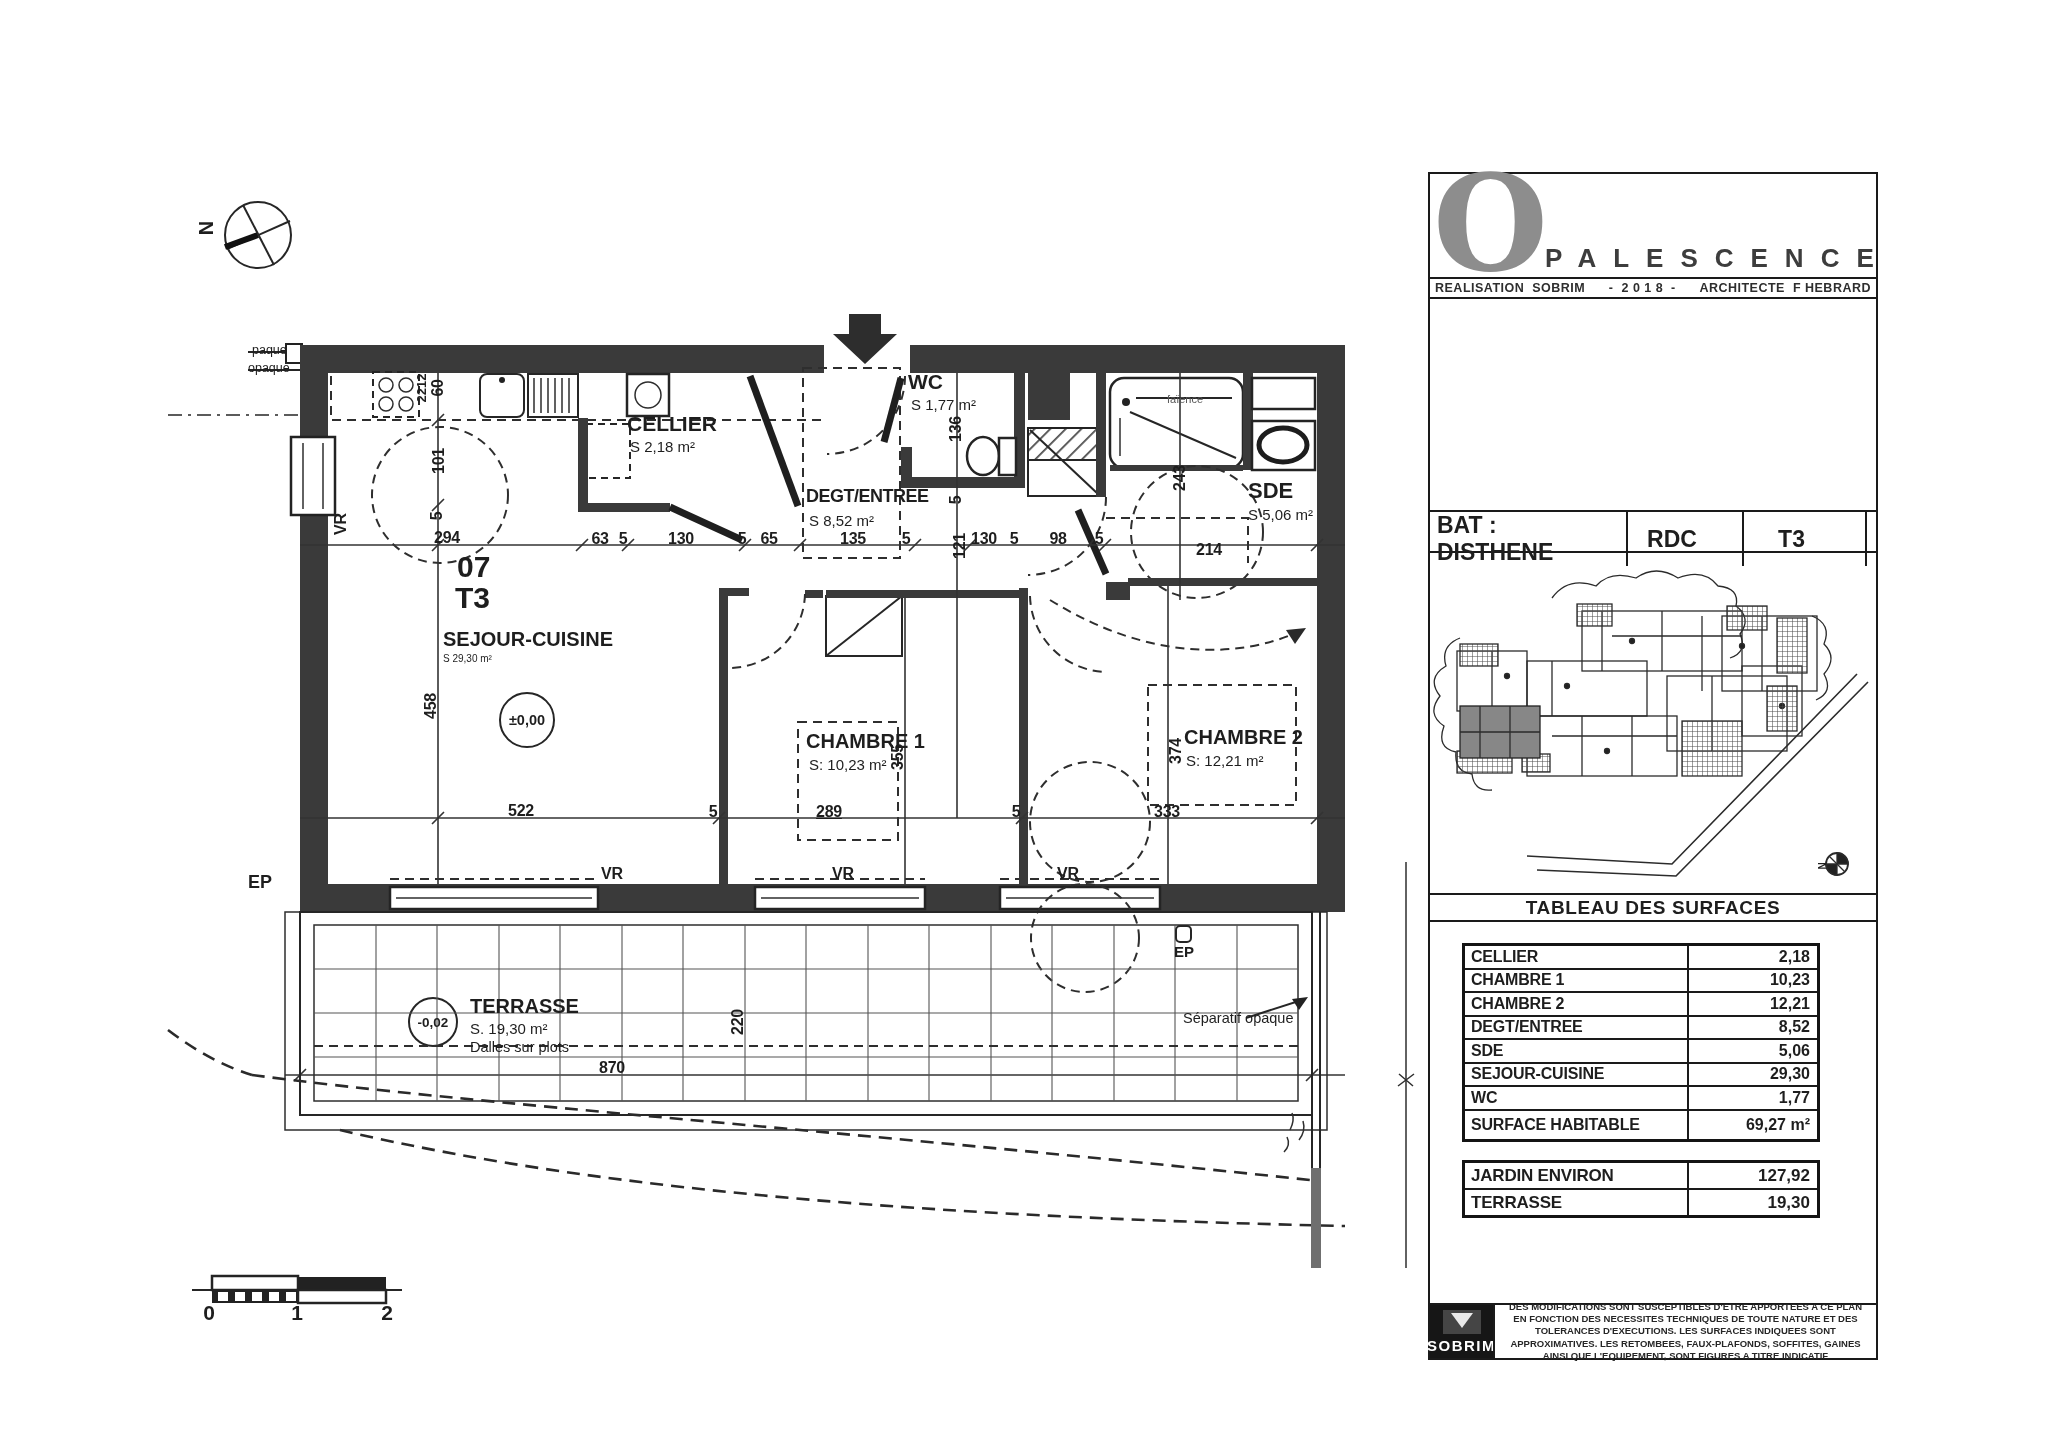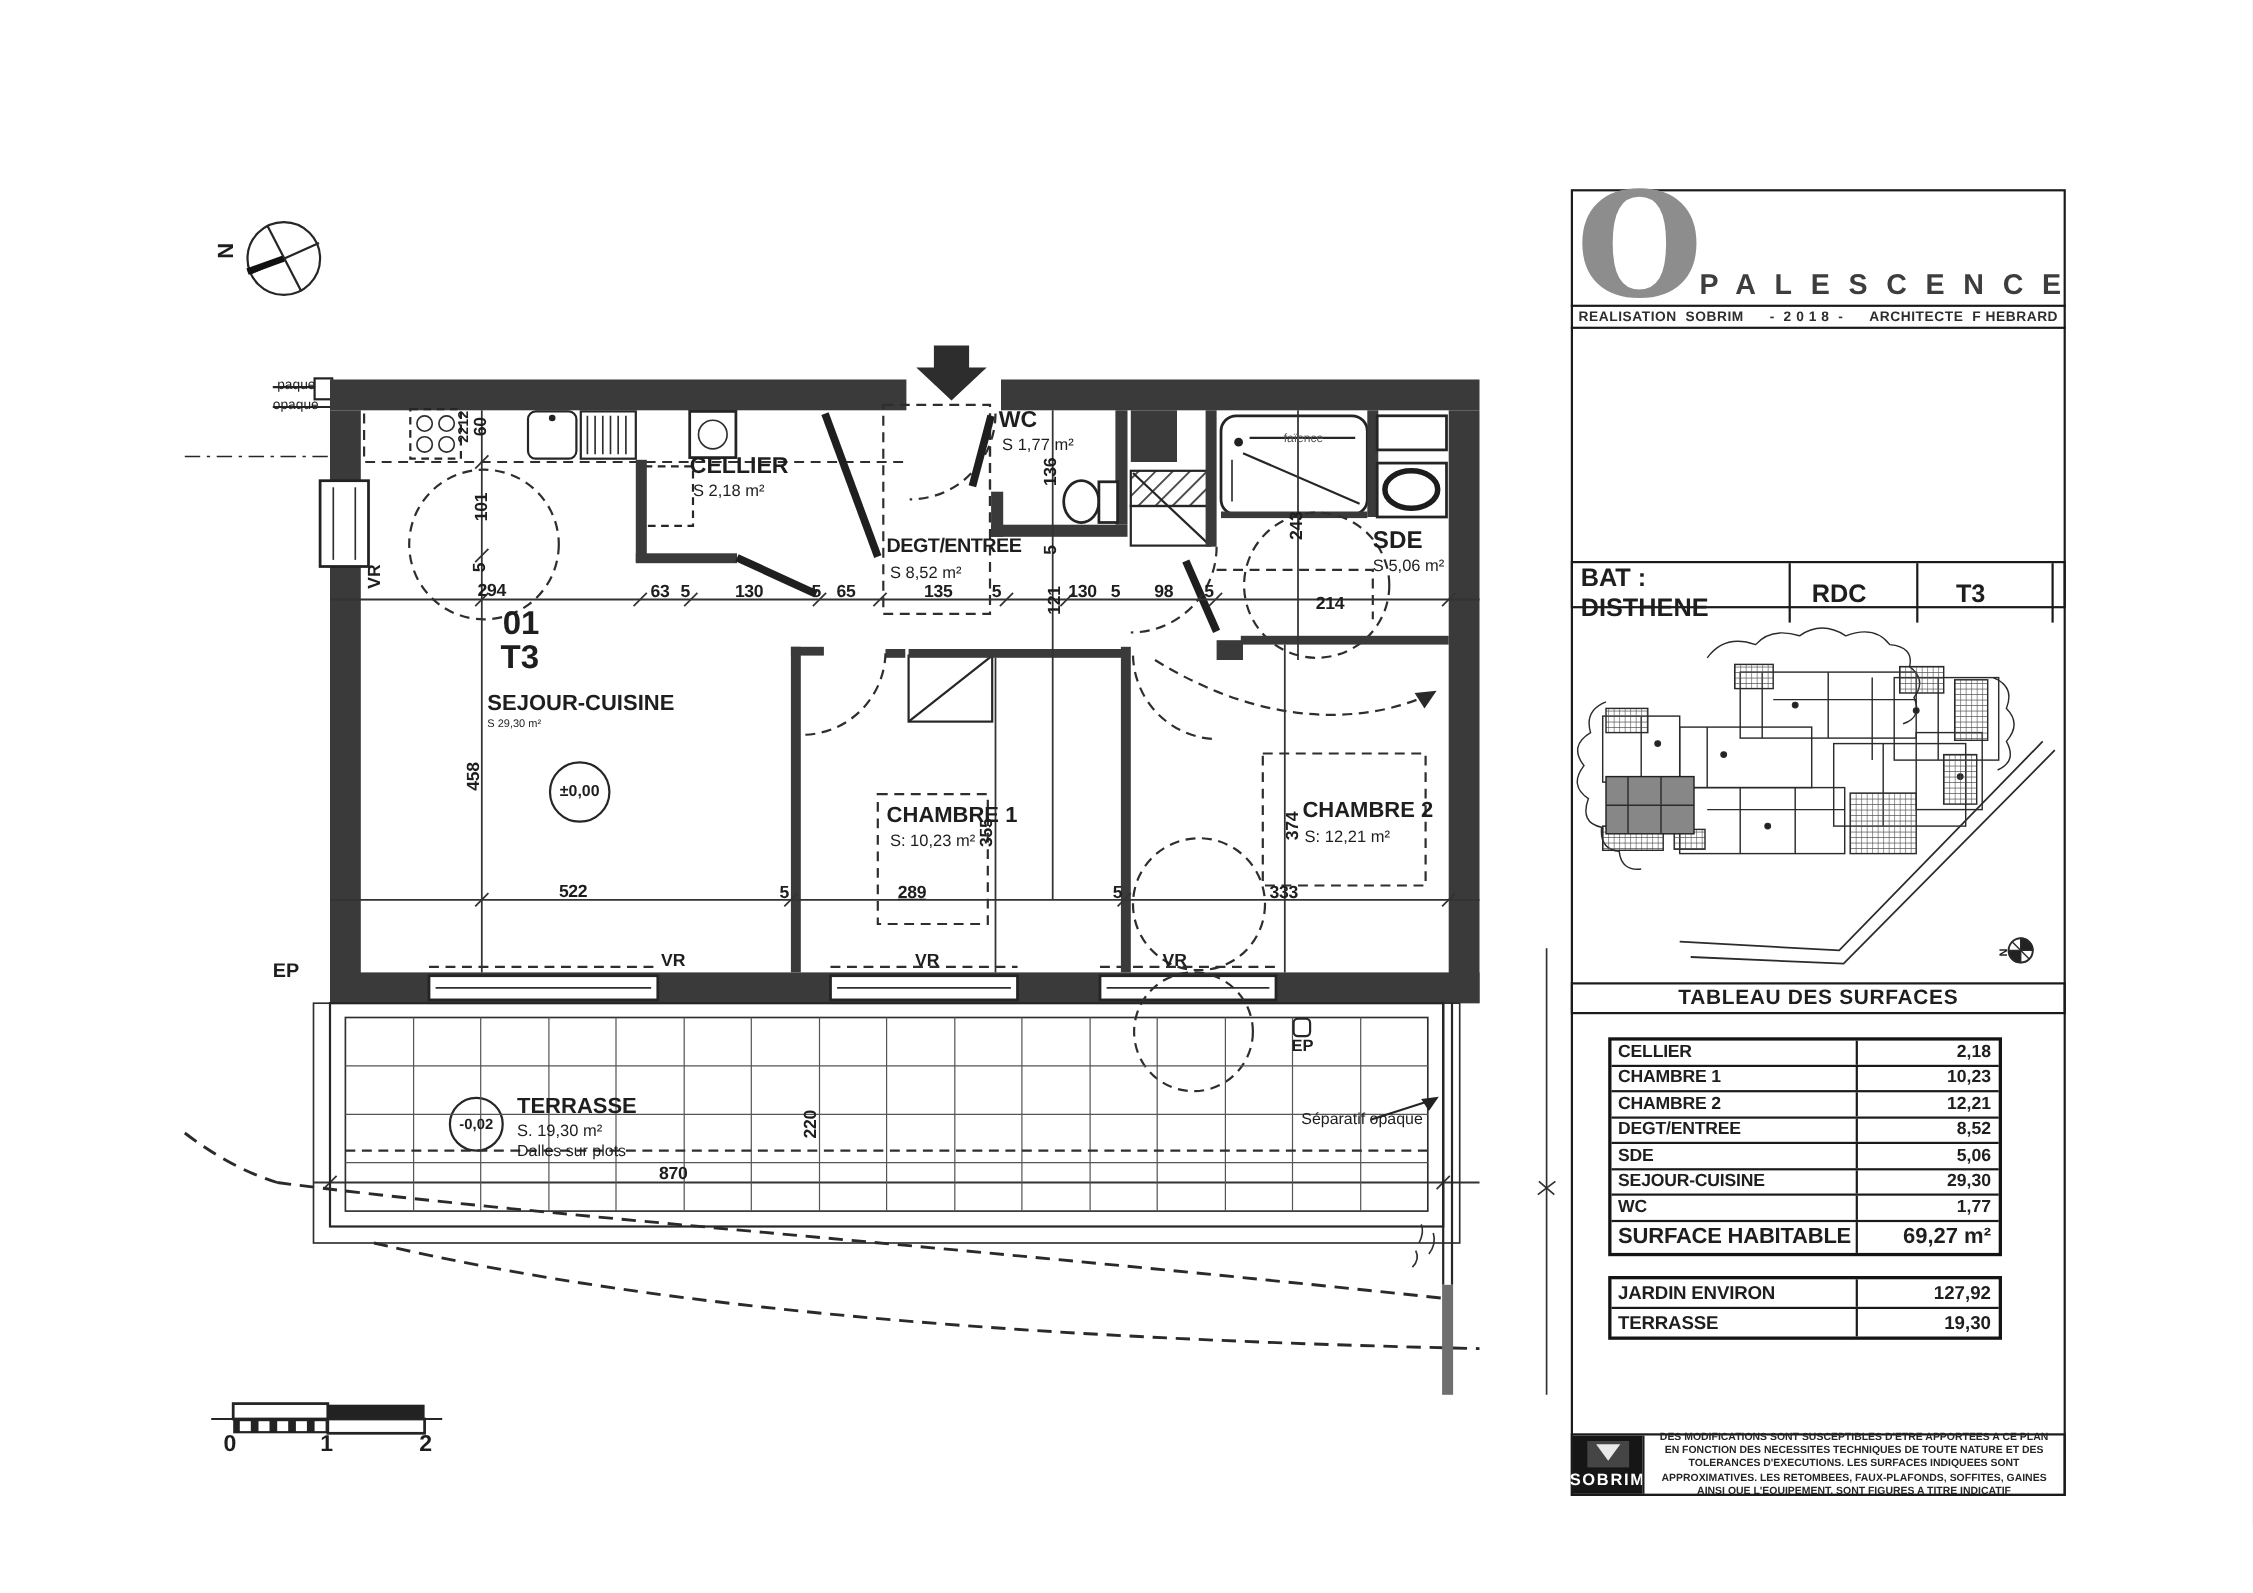--- a/index.html
+++ b/index.html
@@ -46,21 +46,21 @@
             border:2.5px solid #1a1a1a;display:flex;align-items:center;justify-content:center;
             font-size:19px;font-weight:bold;letter-spacing:0.6px;}
   .surf-table{position:absolute;left:1462px;top:943px;width:358px;box-sizing:border-box;
               border:3px solid #141414;}
   .surf-row{display:grid;grid-template-columns:1fr 130px;height:21.5px;border-top:2px solid #1a1a1a;
             font-size:16px;font-weight:bold;}
   .surf-row:first-child{border-top:none;}
   .surf-label{display:flex;align-items:center;padding-left:6px;letter-spacing:-0.2px;}
   .surf-val{display:flex;align-items:center;justify-content:flex-end;padding-right:7px;
             border-left:2px solid #1a1a1a;}
-  .surf-total{height:28px;font-size:20px;}
+  .surf-total{height:28px;font-size:16px;}
   .ext-table{position:absolute;left:1462px;top:1160px;width:358px;box-sizing:border-box;
              border:3px solid #141414;}
   .ext-row{display:grid;grid-template-columns:1fr 130px;height:25px;border-top:2px solid #1a1a1a;
            font-size:17px;font-weight:bold;}
   .ext-row:first-child{border-top:none;}
   .rev-table{position:absolute;left:1428px;top:1233px;width:450px;box-sizing:border-box;
              border:2.5px solid #1a1a1a;display:grid;grid-template-columns:82px 258px 1fr;
              grid-template-rows:20px 18px 19px 11px;}
   .rev-cell{border-left:1.8px solid #222;border-top:1.8px solid #222;display:flex;
             align-items:center;justify-content:center;font-size:12.5px;font-weight:bold;color:#2c2c2c;}
@@ -274,21 +274,21 @@
       <rect x="286" y="1292" width="10" height="9" fill="#fff"></rect>
       <rect x="298" y="1277" width="88" height="13" fill="#222"></rect>
       <rect x="298" y="1290" width="88" height="13" class="fix" stroke-width="2"></rect>
     </g>
   </svg>
 
   <div class="L b r" style="left:206px;top:228px;font-size:20px;">N</div>
   <div class="LL" style="left:252px;top:343px;font-size:12.5px;">paque</div>
   <div class="LL" style="left:248px;top:361px;font-size:12.5px;">opaque</div>
 
-  <div class="LL b" style="left:457px;top:550px;font-size:30px;">01</div>
+  <div class="LL b" style="left:457px;top:550px;font-size:30px;">07</div>
   <div class="LL b" style="left:455px;top:581px;font-size:30px;">T3</div>
 
   <div class="LL rn" style="left:443px;top:628px;font-size:20px;font-weight:bold;">SEJOUR-CUISINE</div>
   <div class="LL" style="left:443px;top:653px;font-size:10px;">S 29,30 m²</div>
 
   <div class="LL b" style="left:627px;top:412px;font-size:21px;">CELLIER</div>
   <div class="LL" style="left:630px;top:438px;font-size:15px;">S 2,18 m²</div>
 
   <div class="LL b" style="left:806px;top:486px;font-size:18px;letter-spacing:-0.5px;">DEGT/ENTREE</div>
   <div class="LL" style="left:809px;top:512px;font-size:15px;">S 8,52 m²</div>

